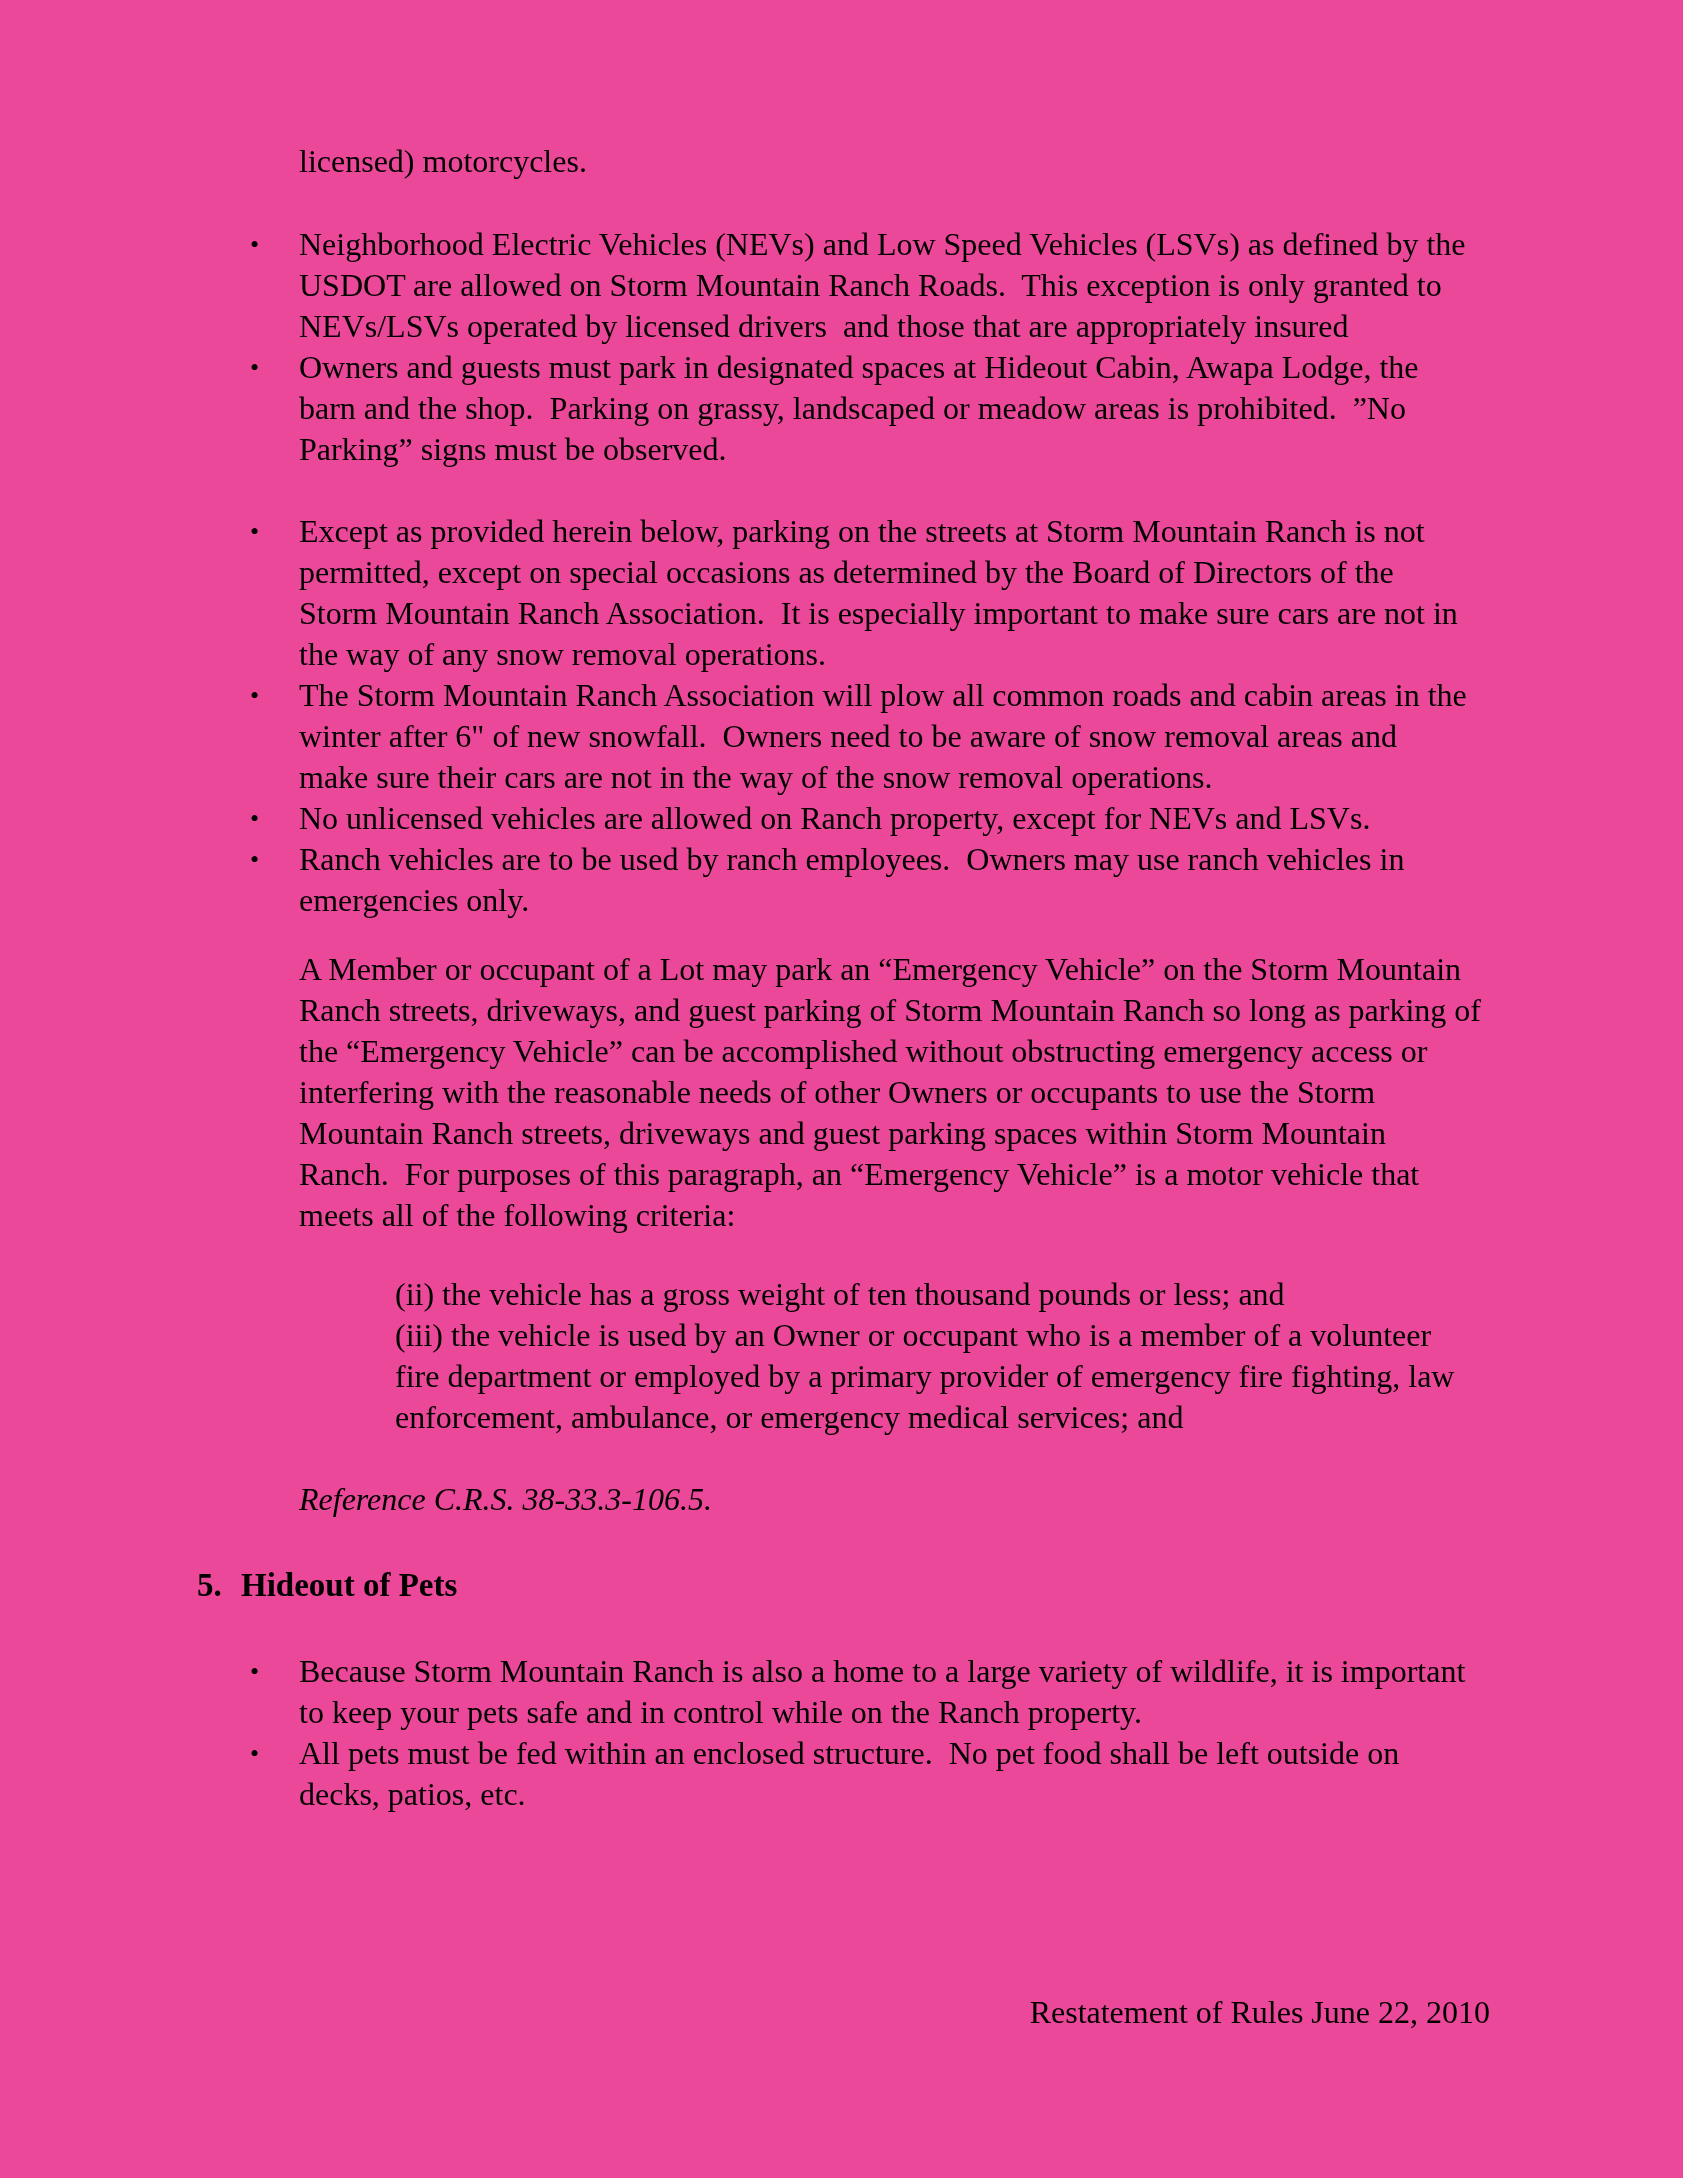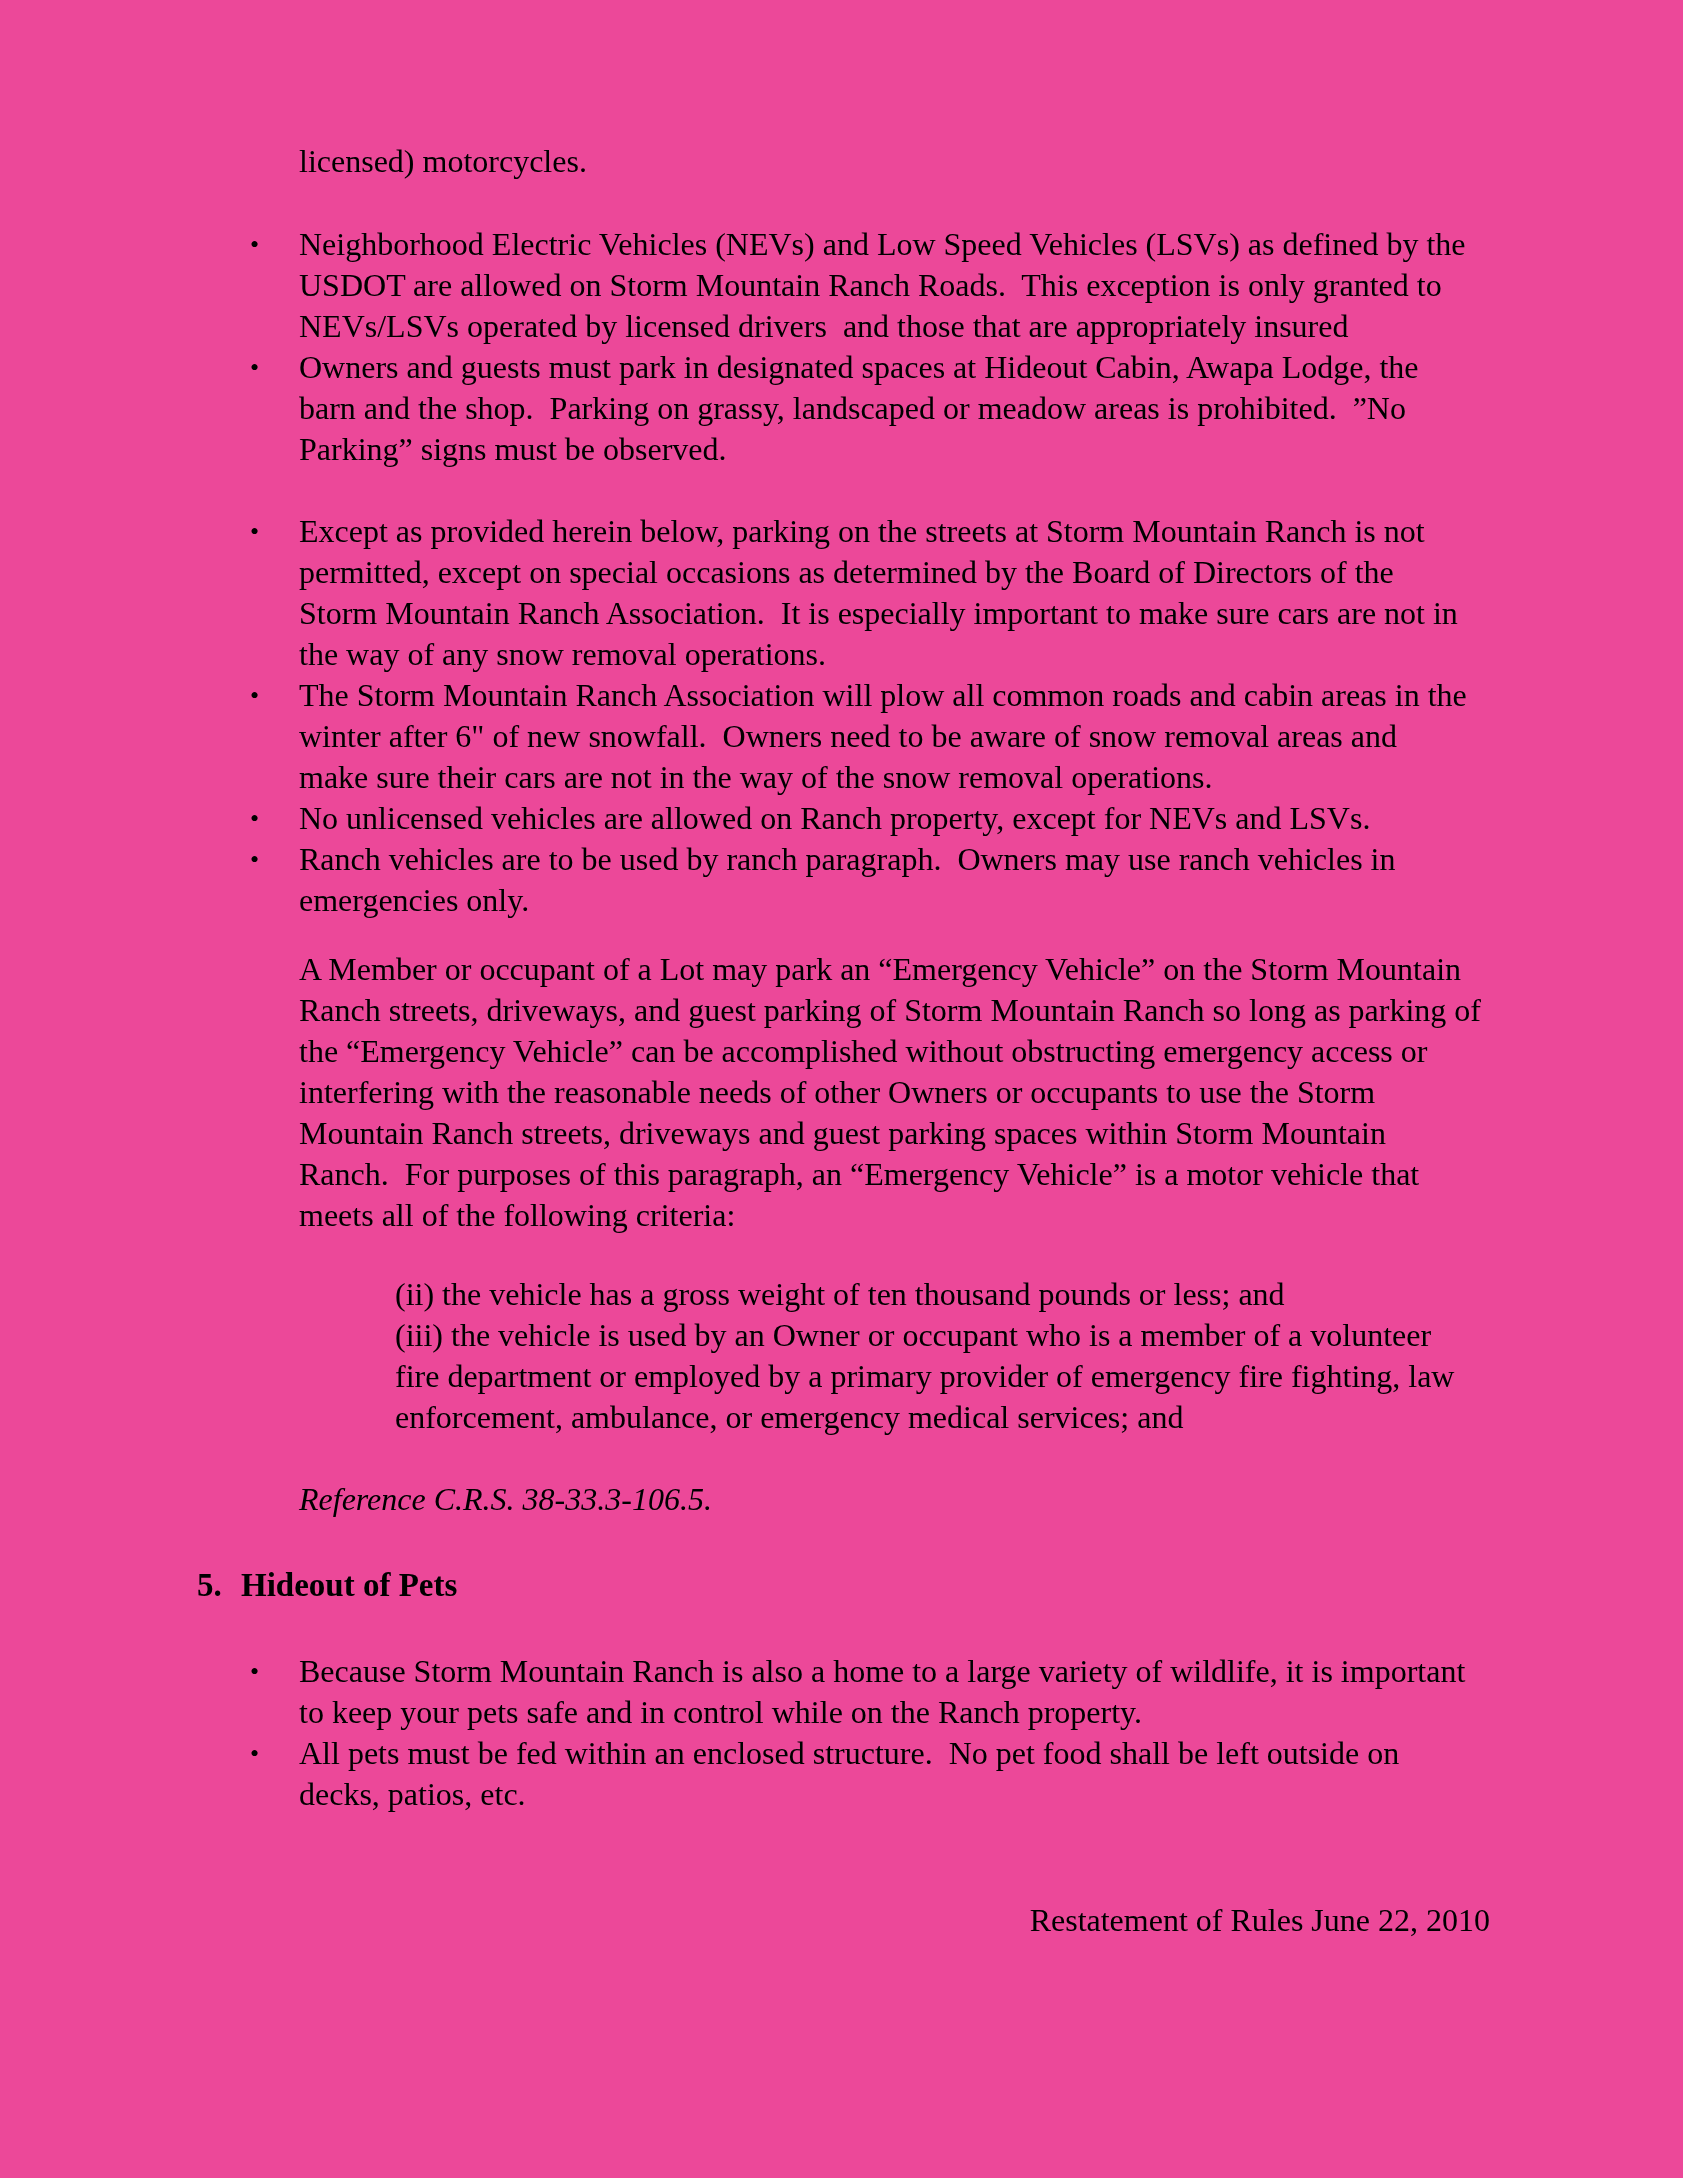--- a/index.html
+++ b/index.html
@@ -55,21 +55,21 @@
   }
   .heading {
     margin: 45px 0 0 197px;
     font-weight: bold;
     font-size: 33px;
   }
   .heading .num { display: inline-block; width: 44px; }
   ul.bullets.pets { margin-top: 45px; }
   .footer {
     position: absolute;
-    top: 1900px;
+    top: 1992px;
     right: 193px;
     white-space: pre-wrap;
   }
 </style>
 </head>
 <body>
 
 <div class="page">
 
   <p class="cont-line">licensed) motorcycles.</p>
@@ -90,21 +90,21 @@
     <li>
       <span class="marker">•</span>
       <span class="btext">The Storm Mountain Ranch Association will plow all common roads and cabin areas in the winter after 6" of new snowfall.  Owners need to be aware of snow removal areas and make sure their cars are not in the way of the snow removal operations.</span>
     </li>
     <li>
       <span class="marker">•</span>
       <span class="btext">No unlicensed vehicles are allowed on Ranch property, except for NEVs and LSVs.</span>
     </li>
     <li>
       <span class="marker">•</span>
-      <span class="btext">Ranch vehicles are to be used by ranch paragraph.  Owners may use ranch vehicles in emergencies only.</span>
+      <span class="btext">Ranch vehicles are to be used by ranch employees.  Owners may use ranch vehicles in emergencies only.</span>
     </li>
   </ul>
 
   <p class="para">A Member or occupant of a Lot may park an “Emergency Vehicle” on the Storm Mountain Ranch streets, driveways, and guest parking of Storm Mountain Ranch so long as parking of the “Emergency Vehicle” can be accomplished without obstructing emergency access or interfering with the reasonable needs of other Owners or occupants to use the Storm Mountain Ranch streets, driveways and guest parking spaces within Storm Mountain Ranch.  For purposes of this paragraph, an “Emergency Vehicle” is a motor vehicle that meets all of the following criteria:</p>
 
   <div class="criteria">
     <p>(ii) the vehicle has a gross weight of ten thousand pounds or less; and</p>
     <p>(iii) the vehicle is used by an Owner or occupant who is a member of a volunteer fire department or employed by a primary provider of emergency fire fighting, law enforcement, ambulance, or emergency medical services; and</p>
   </div>
 

